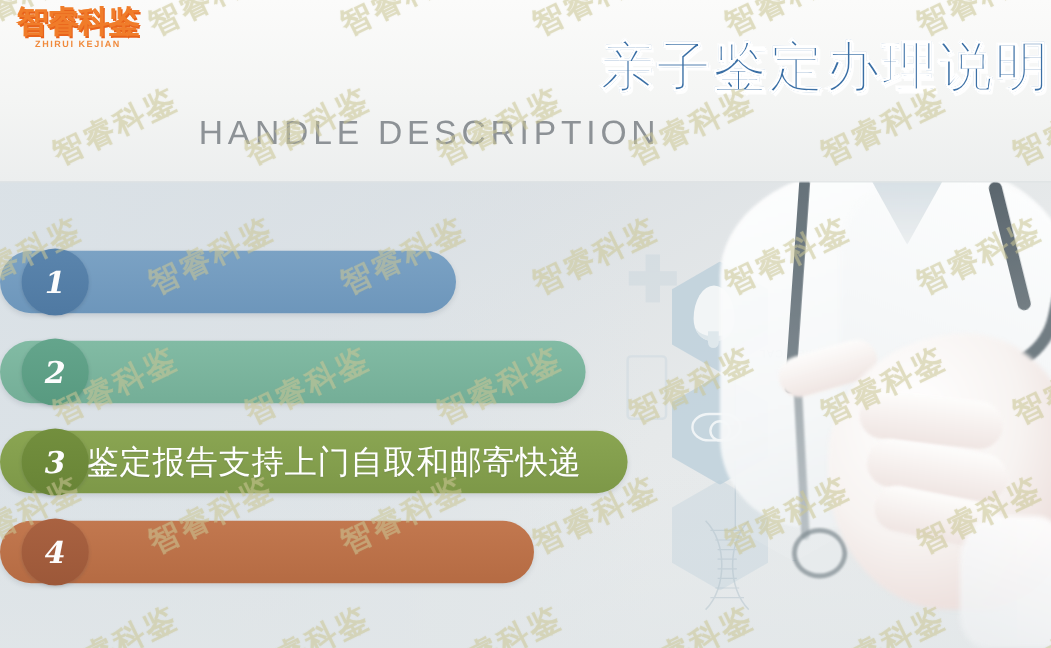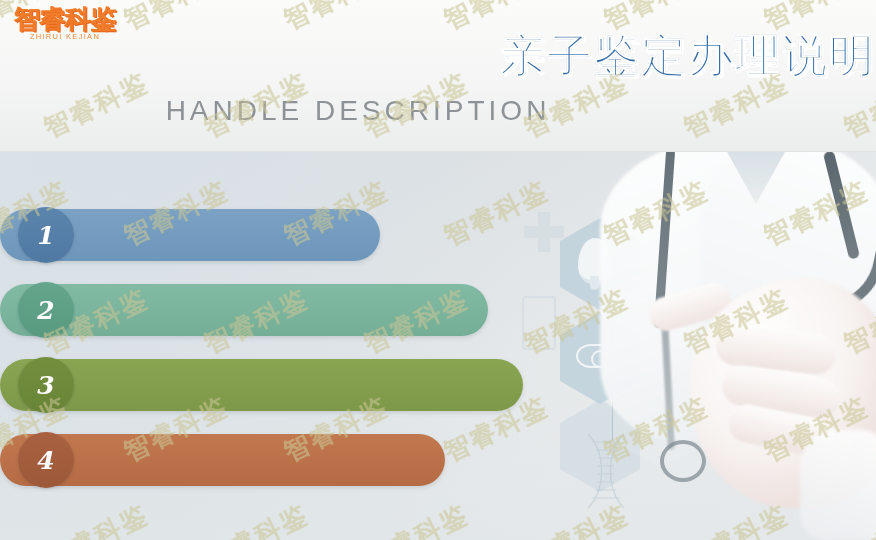--- a/index.html
+++ b/index.html
@@ -175,21 +175,21 @@
     text-shadow:1px 1px 0 #e8621a, -0.5px 0 0 #f4913f;
     white-space:nowrap;
     transform:scaleX(1.02);
   }
   .logo-en {
     display:block;
     margin-top:1px;
     font-size:7.5px;
     letter-spacing:1.3px;
     color:#f08a3c;
-    font-weight:normal;
+    font-weight:bold;
     white-space:nowrap;
   }
   .title {
     position:absolute; left:0; top:26px; width:876px;
     text-align:right;
     font-family:"DejaVu Sans", sans-serif;
     font-weight:bold;
     font-size:45px;
     letter-spacing:2px;
     color:#3a6fa5;
@@ -347,20 +347,21 @@
 
     <div class="row c2">
       <div class="pill">
         <div class="badge">2</div>
       </div>
     </div>
 
     <div class="row c3">
       <div class="pill">
         <div class="badge">3</div>
+        <div class="ptext">鉴定报告支持上门自取和邮寄快递</div>
       </div>
     </div>
 
     <div class="row c4">
       <div class="pill">
         <div class="badge">4</div>
       </div>
     </div>
 
   </div>

